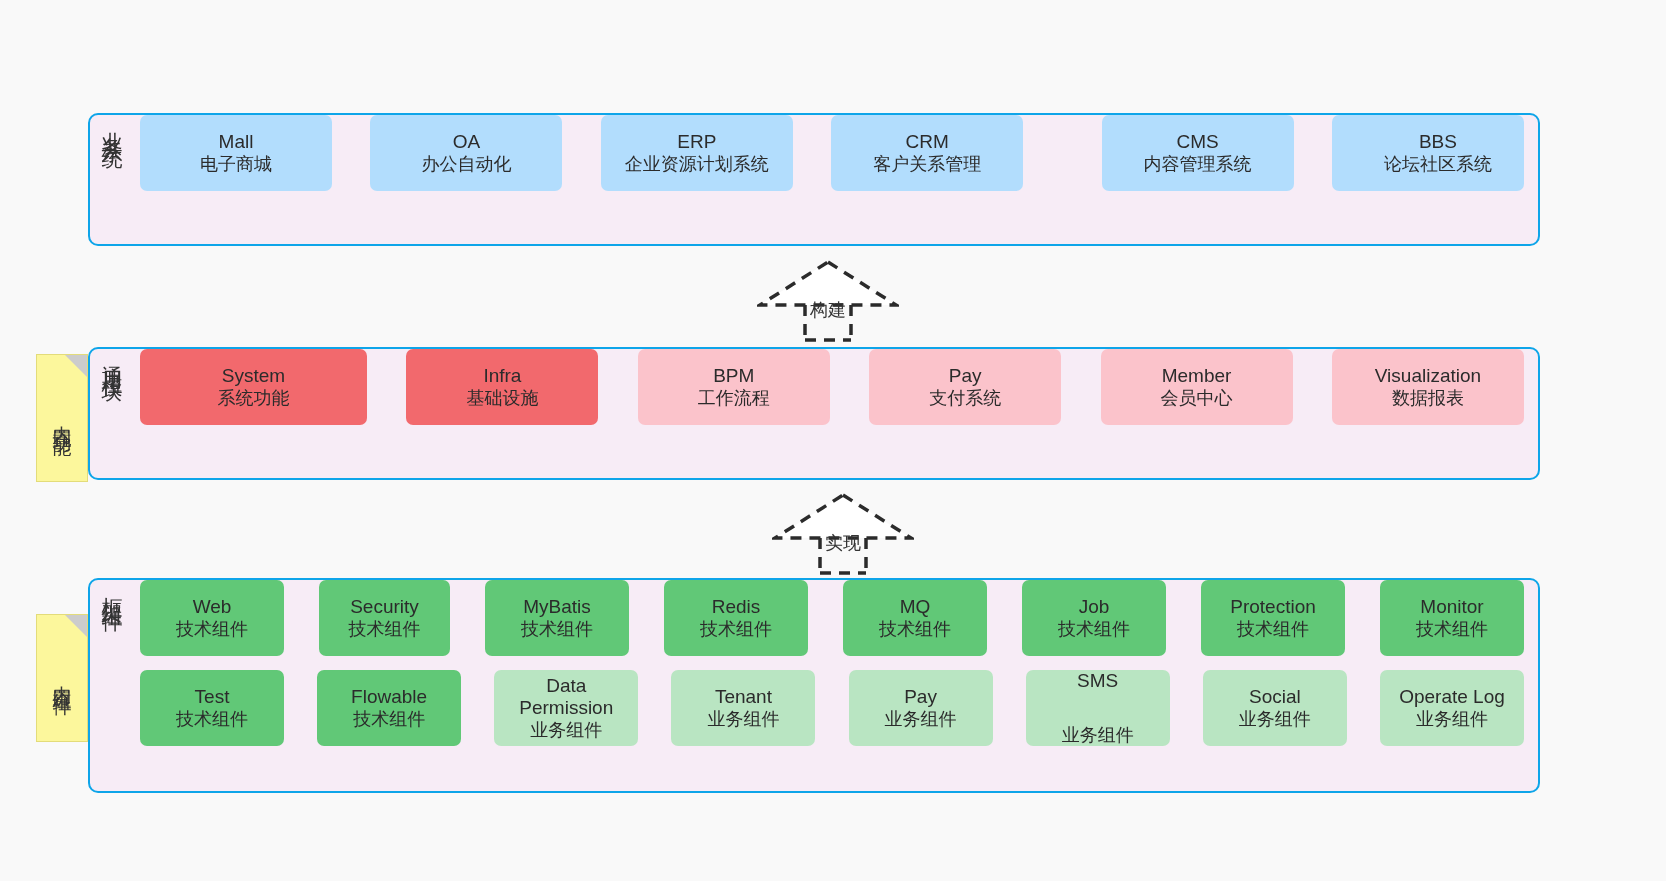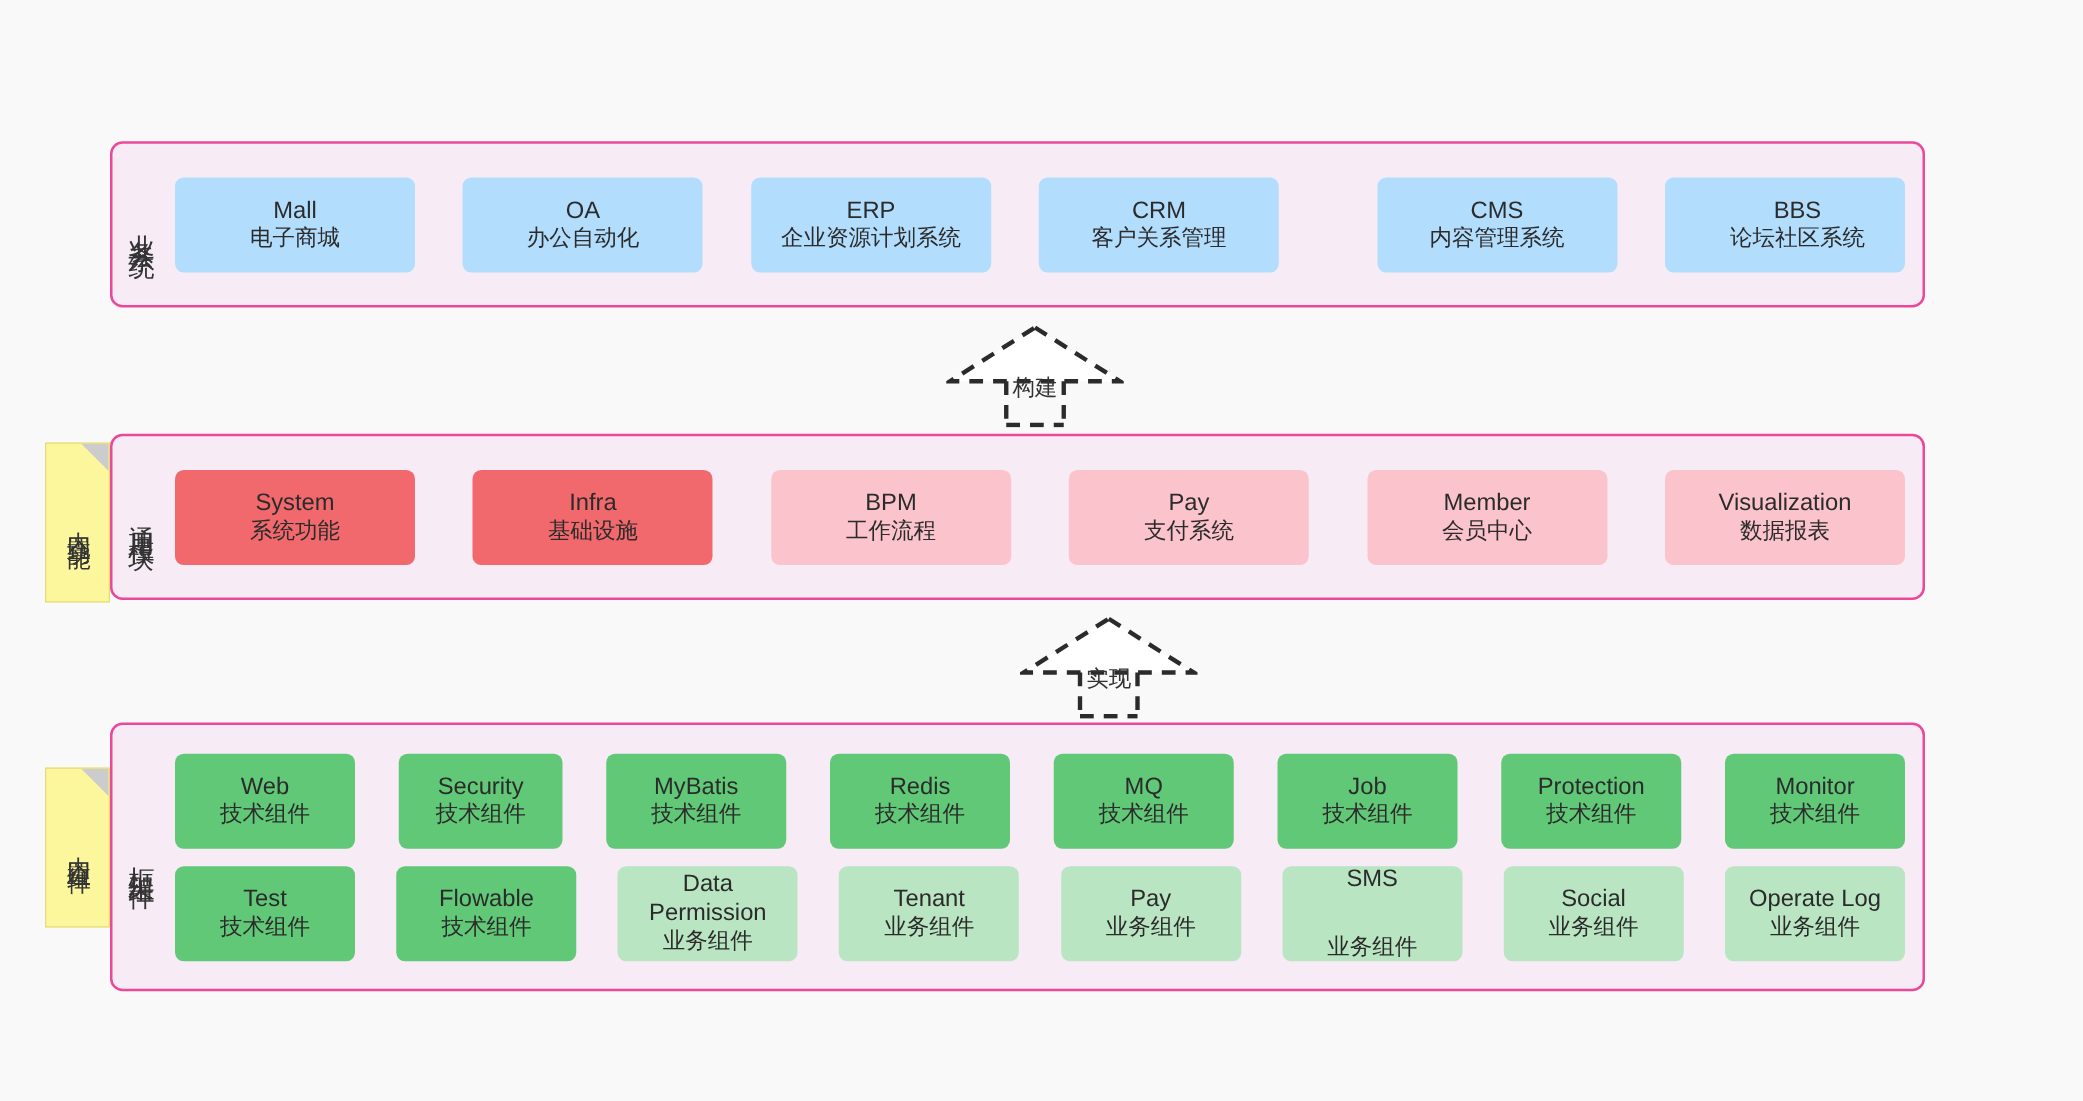--- a/index.html
+++ b/index.html
@@ -21,24 +21,24 @@
     left: 0; top: 0;
     width: 1666px;
     height: 881px;
   }
 
   
   .layer {
     position: absolute;
     box-sizing: border-box;
     background: #f7ecf6;
-    border: 2px solid #ec4899;
+    border: 2px solid #0ea5e9;
     border-radius: 10px;
     display: flex;
-    align-items: center;
+    align-items: flex-start;
   }
 
   
   .layer-title {
     width: 44px;
     flex: 0 0 44px;
     display: flex;
     align-items: center;
     justify-content: center;
     writing-mode: vertical-rl;
@@ -177,21 +177,21 @@
 
   <div class="note" style="left:36px; top:354px; width:52px; height:128px;">
     <span class="fold"></span>
     <span>内置功能</span>
   </div>
 
   <div class="layer" style="left:88px; top:347px; width:1452px; height:133px;">
     <div class="layer-title">通用模块</div>
     <div class="layer-body">
       <div class="row">
-        <div class="box c-red" style="width:192px;height:76px;">
+        <div class="box c-red" style="width:227px;height:76px;">
           <span class="t1">System</span>
           <span class="t2">系统功能</span>
         </div>
         <div class="box c-red" style="width:192px;height:76px;">
           <span class="t1">Infra</span>
           <span class="t2">基础设施</span>
         </div>
         <div class="box c-pink" style="width:192px;height:76px;">
           <span class="t1">BPM</span>
           <span class="t2">工作流程</span>
@@ -205,21 +205,21 @@
           <span class="t2">会员中心</span>
         </div>
         <div class="box c-pink" style="width:192px;height:76px;">
           <span class="t1">Visualization</span>
           <span class="t2">数据报表</span>
         </div>
       </div>
     </div>
   </div>
 
-  <div class="connector" style="left:816px; top:491px; width:142px; height:84px;">
+  <div class="connector" style="left:772px; top:491px; width:142px; height:84px;">
     <svg width="142" height="84" viewBox="0 0 142 84">
       <polygon points="71,4 139,47 3,47" fill="#ffffff" stroke="#2b2b2b" stroke-width="3.5" stroke-dasharray="11,8" stroke-linejoin="miter"></polygon>
       <line x1="48" y1="47" x2="48" y2="84" stroke="#2b2b2b" stroke-width="3.5" stroke-dasharray="11,8"></line>
       <line x1="94" y1="47" x2="94" y2="84" stroke="#2b2b2b" stroke-width="3.5" stroke-dasharray="11,8"></line>
       <line x1="48" y1="82" x2="94" y2="82" stroke="#2b2b2b" stroke-width="3.5" stroke-dasharray="11,8"></line>
     </svg>
     <span class="conn-label" style="left:53px; top:40px;">实现</span>
   </div>
 
   <div class="note" style="left:36px; top:614px; width:52px; height:128px;">

